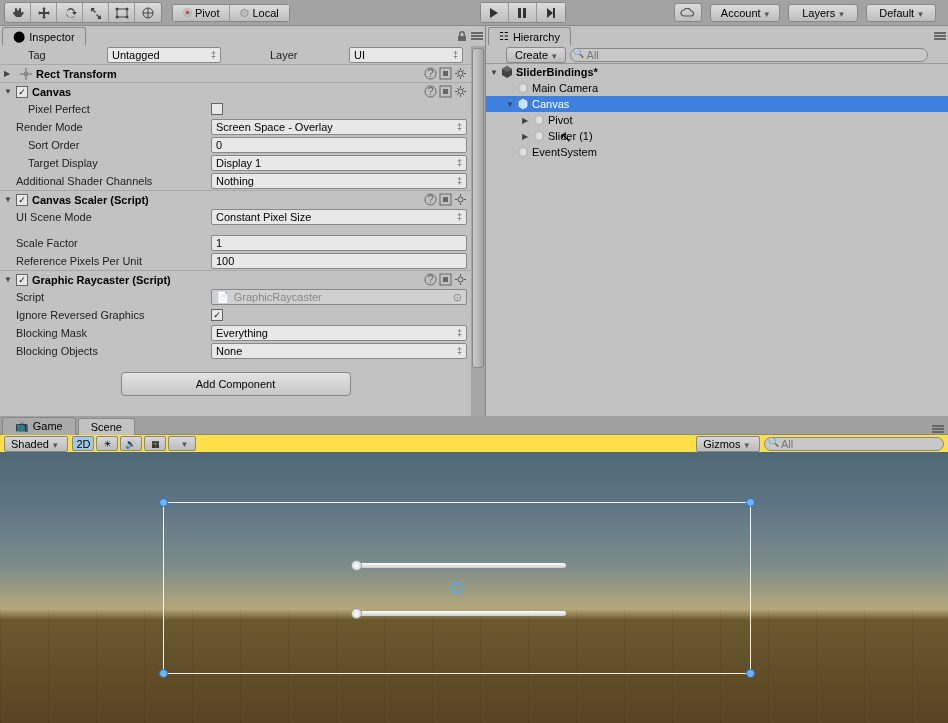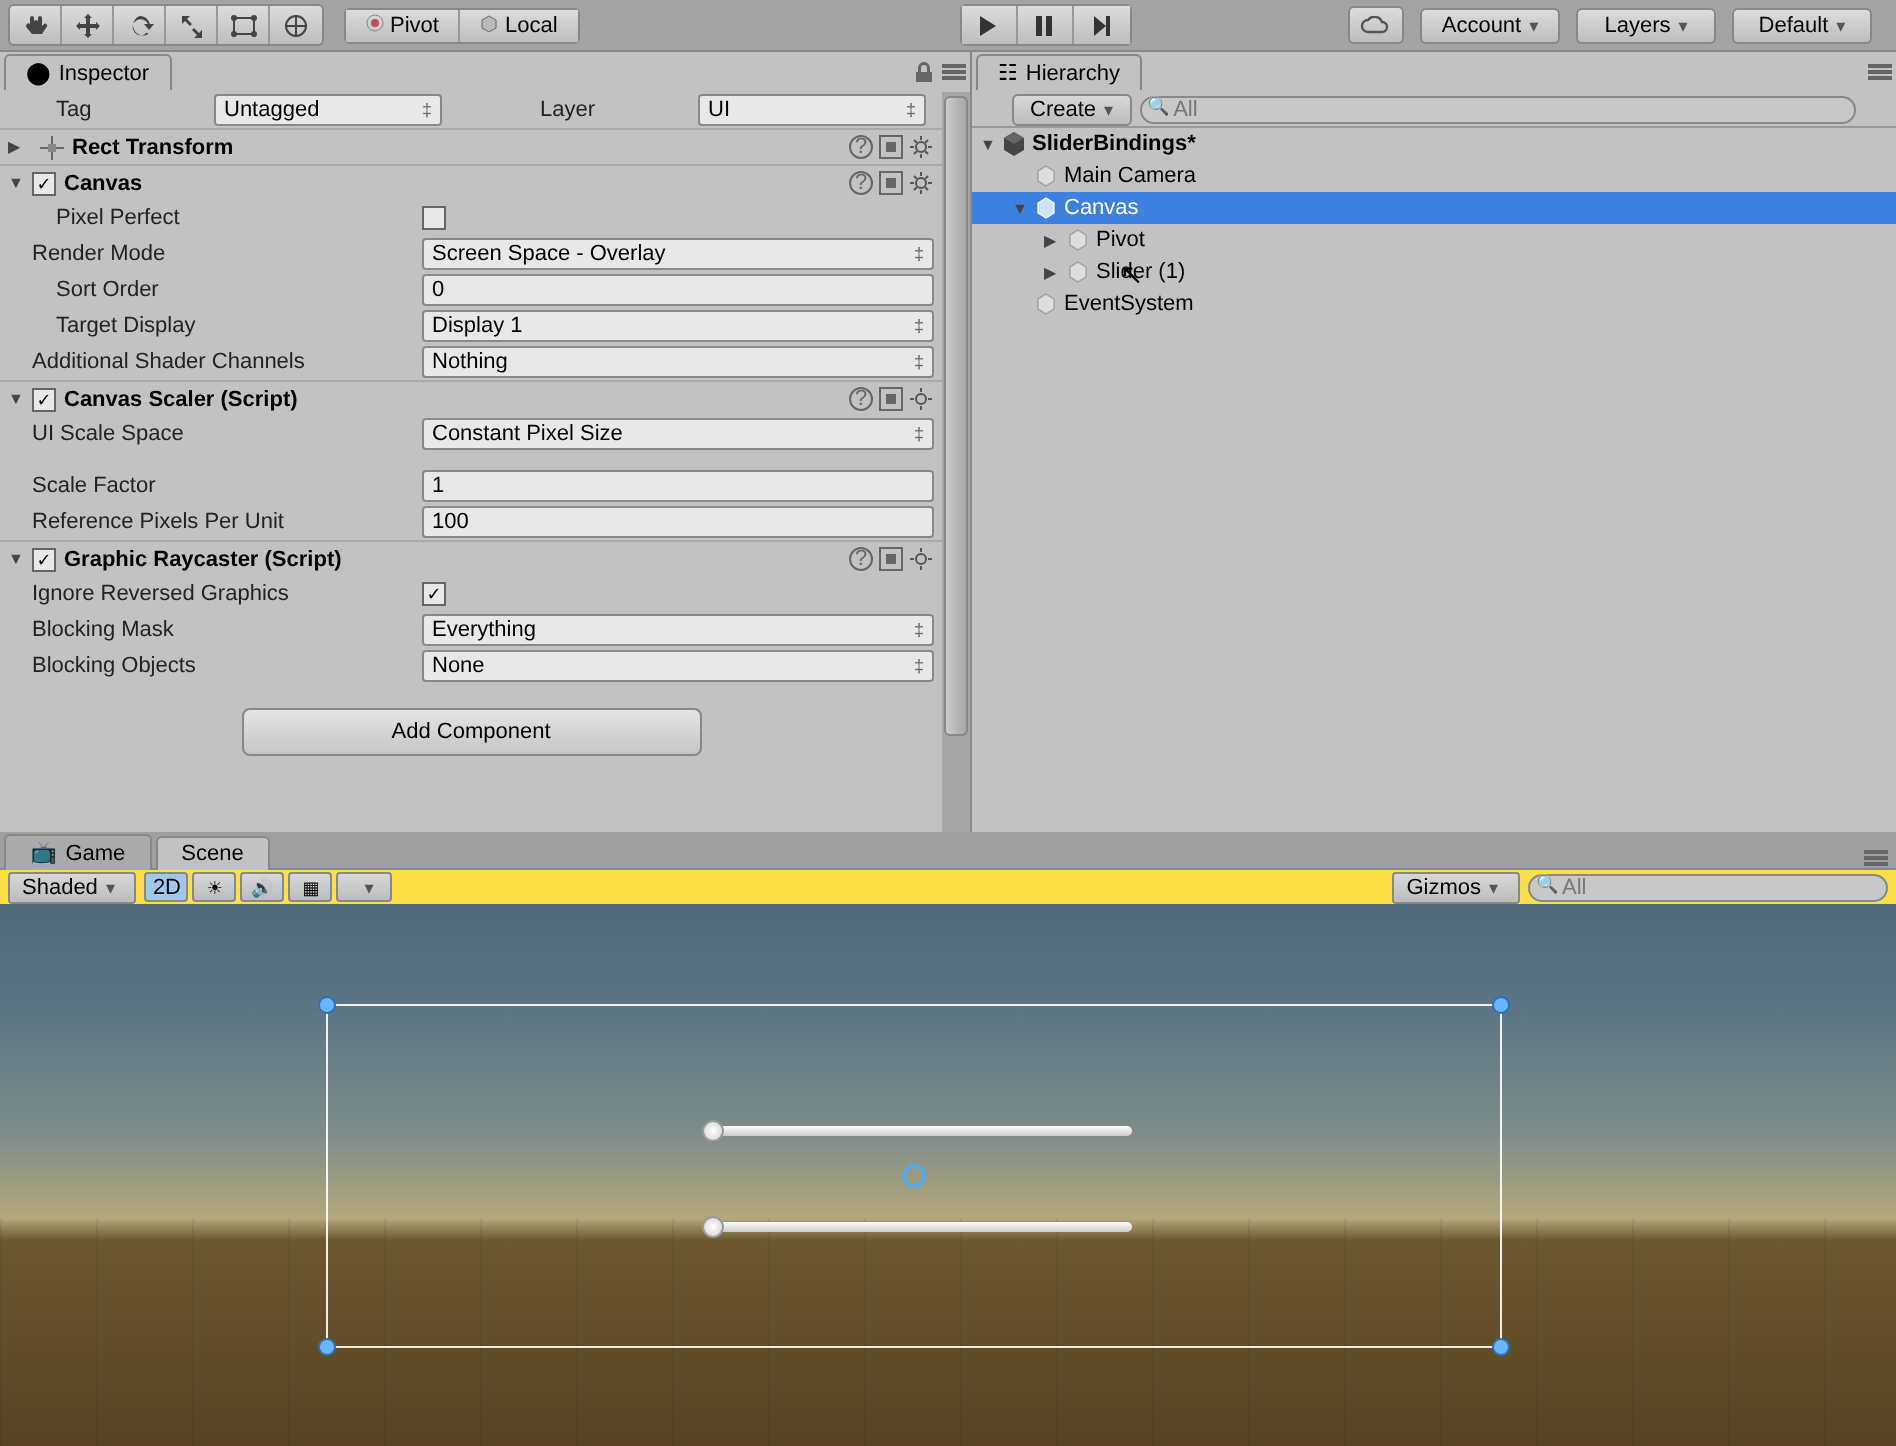--- a/index.html
+++ b/index.html
@@ -304,21 +304,21 @@
             </svg>
           </span>
         <span style="margin-left:2px">
             <svg width="13" height="13">
               <circle cx="6.5" cy="6.5" r="2.5" fill="none" stroke="#555"></circle>
               <path d="M6.5 1v2M6.5 10v2M1 6.5h2M10 6.5h2" stroke="#555"></path>
             </svg>
           </span>
       </div>
       <div class="row">
-          <span class="label">UI Scale Space</span>
+          <span class="label">UI Scene Mode</span>
           <div class="field drop-field">
             <span>Constant Pixel Size</span>
           </div>
         </div>
       <div style="height:8px"></div>
       <div class="row">
           <span class="label">Scale Factor</span>
           <div class="field">
             <span>1</span>
           </div>
@@ -346,20 +346,28 @@
               <rect x="4" y="4" width="5" height="5" fill="#666"></rect>
             </svg>
           </span>
         <span style="margin-left:2px">
             <svg width="13" height="13">
               <circle cx="6.5" cy="6.5" r="2.5" fill="none" stroke="#555"></circle>
               <path d="M6.5 1v2M6.5 10v2M1 6.5h2M10 6.5h2" stroke="#555"></path>
             </svg>
           </span>
       </div>
+      <div class="row">
+          <span class="label">Script</span>
+          <div class="field" style="color:#888;background:#d0d0d0">
+            <span style="margin-right:4px">📄</span>
+            <span>GraphicRaycaster</span>
+            <span style="margin-left:auto">⊙</span>
+          </div>
+        </div>
       <div class="row">
           <span class="label">Ignore Reversed Graphics</span>
           <span class="checkbox">✓</span>
         </div>
       <div class="row">
           <span class="label">Blocking Mask</span>
           <div class="field drop-field">
             <span>Everything</span>
           </div>
         </div>

